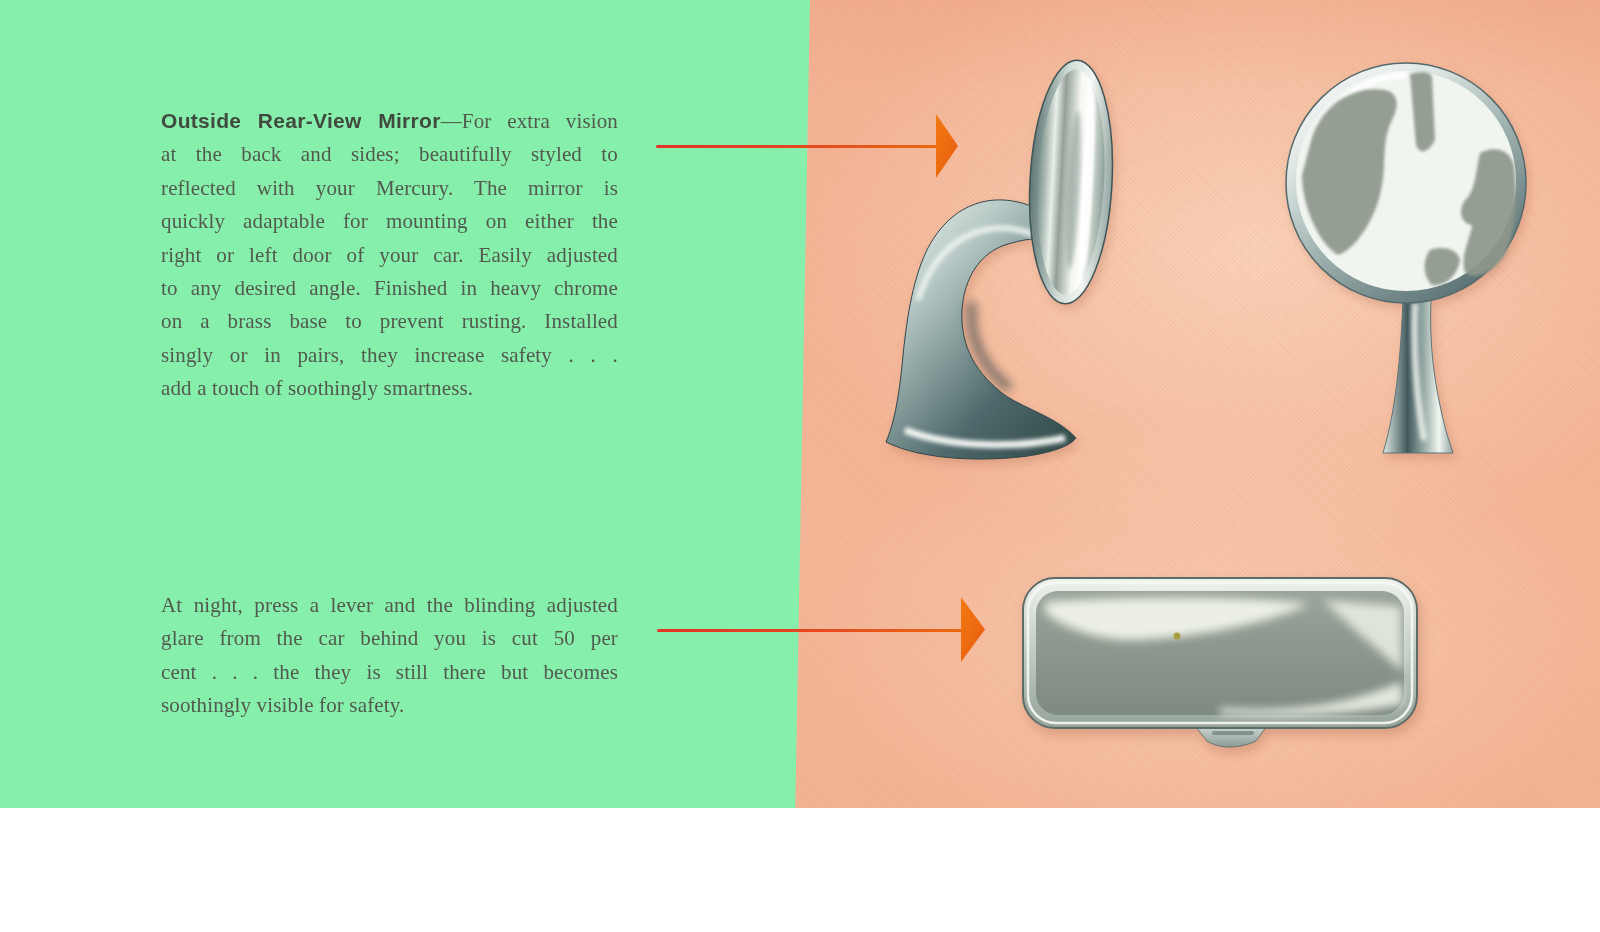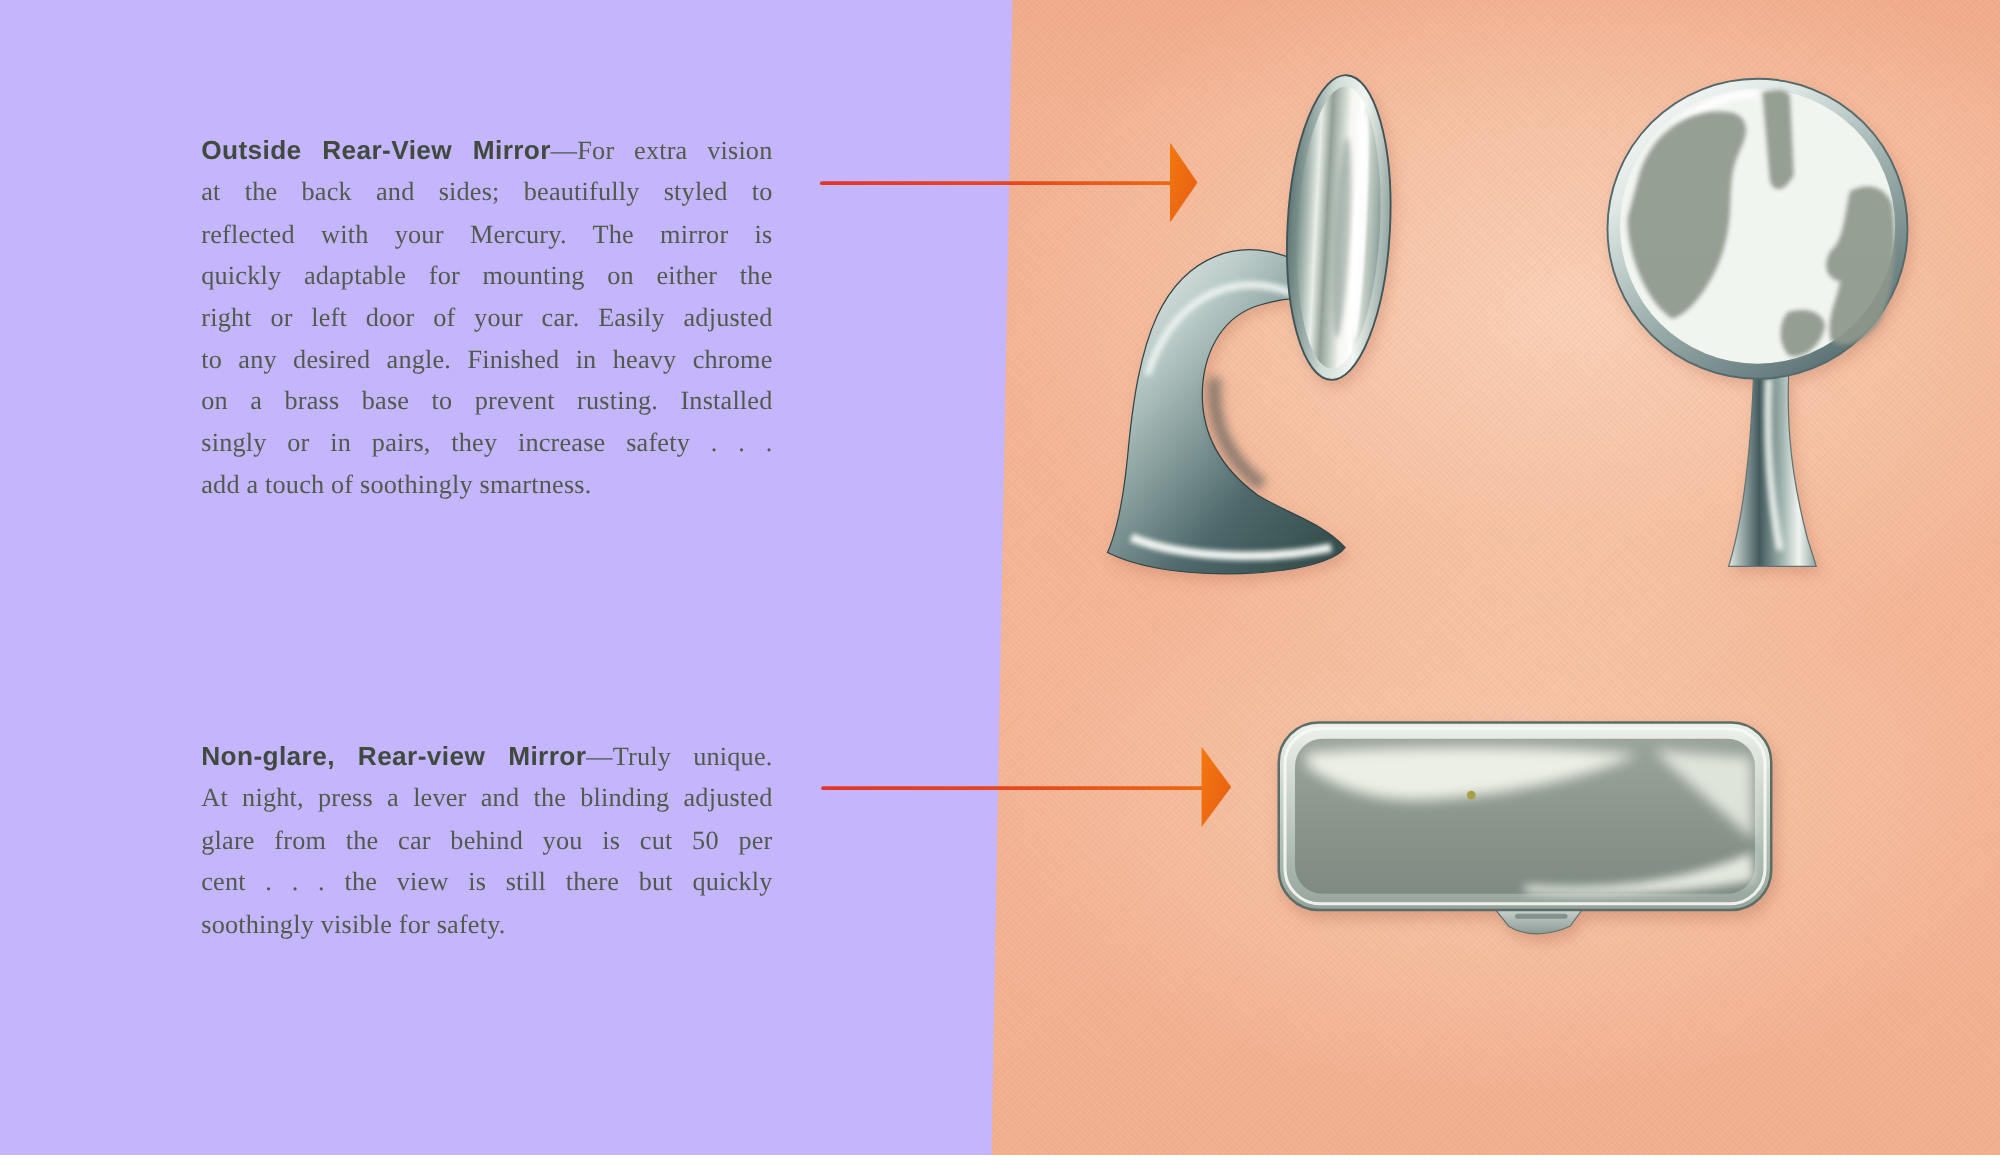--- a/index.html
+++ b/index.html
@@ -1,19 +1,19 @@
 <!DOCTYPE html>
 <html><head>
 <meta charset="utf-8">
 <style>
   html,body{margin:0;padding:0;}
   .page{
     position:relative;
-    width:1600px;height:924px;
-    background:#c4b5fd;
+    width:1600px;height:808px;
+    background:#86efac;
     overflow:hidden;
     font-family:"Liberation Serif", serif;
   }
   
   .pink-panel{
     position:absolute;left:0;top:0;width:1600px;height:932px;
     clip-path:polygon(810px 0, 1600px 0, 1600px 932px, 793px 932px);
     background:
       repeating-linear-gradient(45deg, rgba(206,116,86,0.07) 0 1px, rgba(0,0,0,0) 1px 3px),
       repeating-linear-gradient(-45deg, rgba(206,116,86,0.05) 0 1px, rgba(0,0,0,0) 1px 4px),
@@ -192,25 +192,22 @@
         <div class="tline">quickly adaptable for mounting on either the</div>
         <div class="tline">right or left door of your car. Easily adjusted</div>
         <div class="tline">to any desired angle. Finished in heavy chrome</div>
         <div class="tline">on a brass base to prevent rusting. Installed</div>
         <div class="tline">singly or in pairs, they increase safety . . .</div>
         <div class="tline">add a touch of soothingly smartness.</div>
       </div>
   </div>
 
   <div class="text-block block-2">
-    <div class="tline tline-first">
-      <span class="heading">Non-glare, Rear-view Mirror</span><span class="lead">—Truly unique.</span>
-    </div>
     <div class="tlines">
 
         <div class="tline">At night, press a lever and the blinding adjusted</div>
         <div class="tline">glare from the car behind you is cut 50 per</div>
-        <div class="tline">cent . . . the view is still there but quickly</div>
+        <div class="tline">cent . . . the they is still there but becomes</div>
         <div class="tline">soothingly visible for safety.</div>
       </div>
   </div>
 
 </div>
 
 </body></html>

